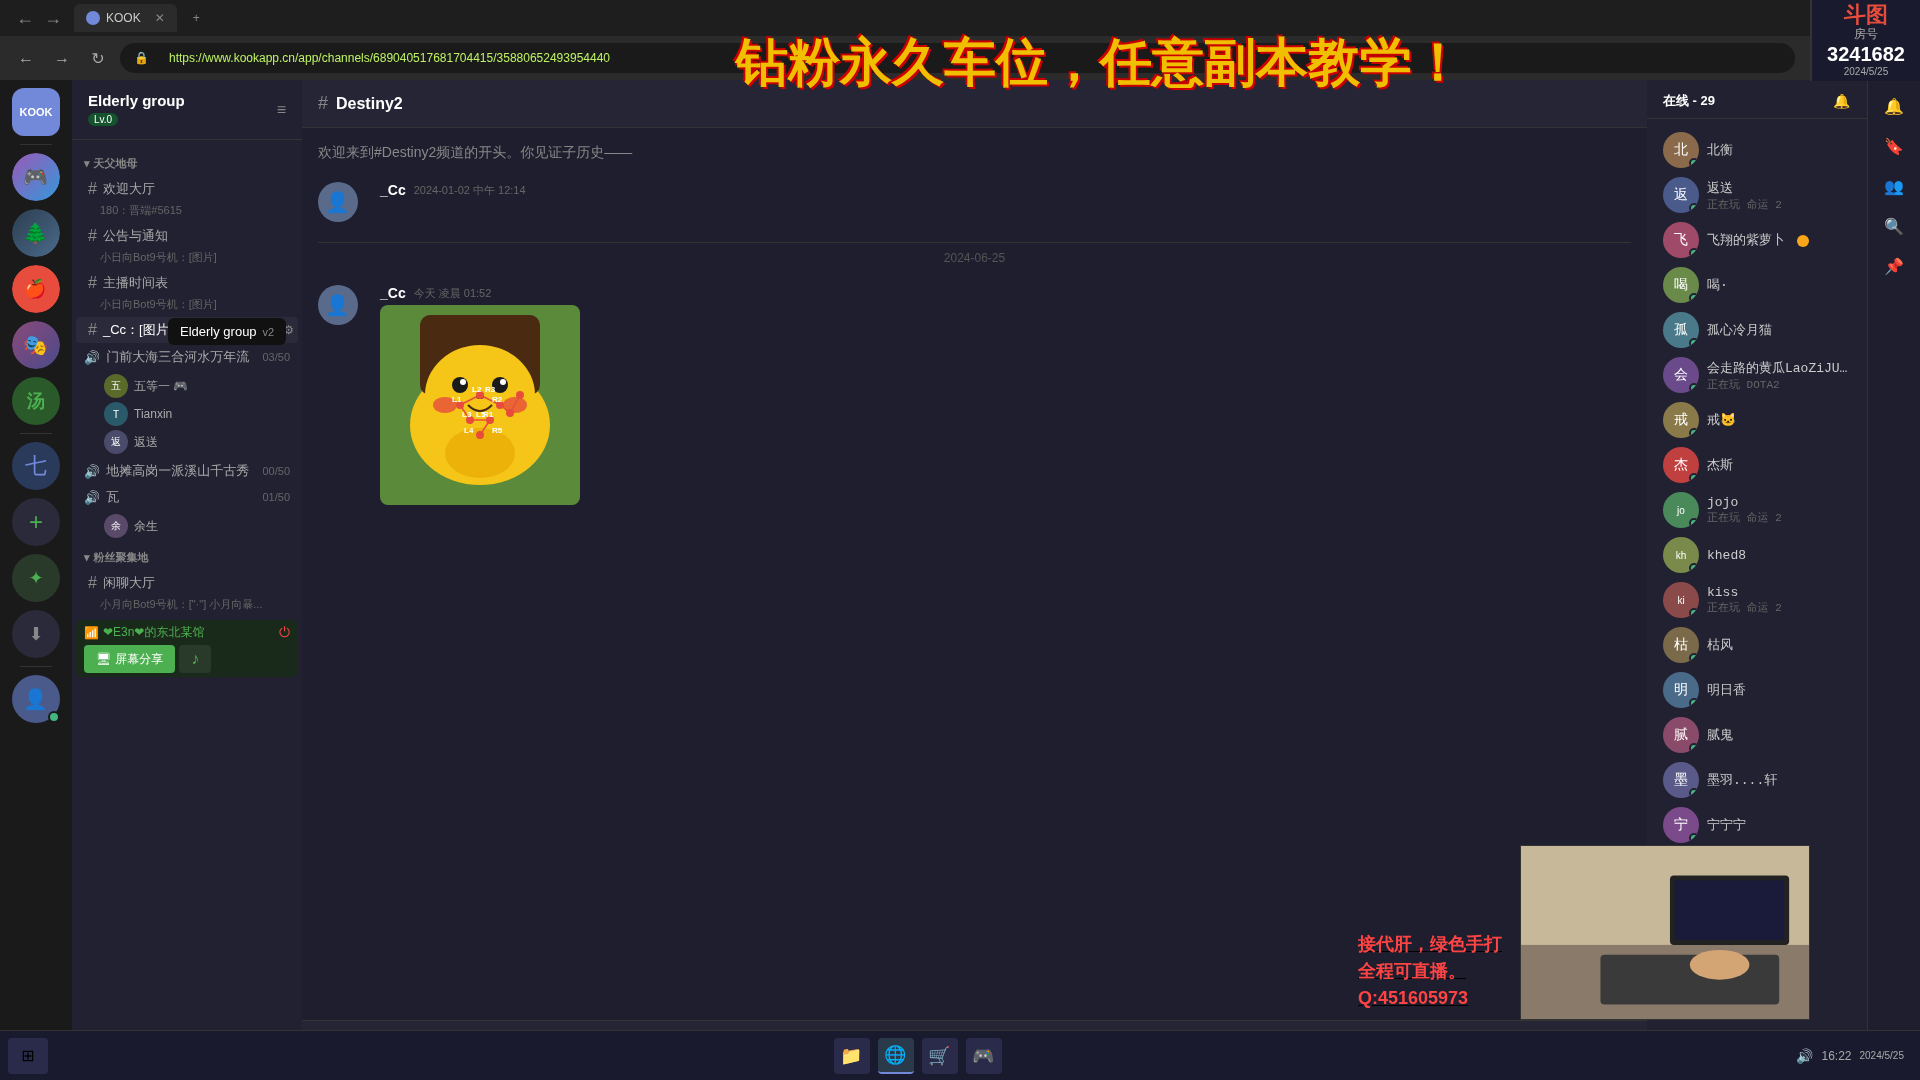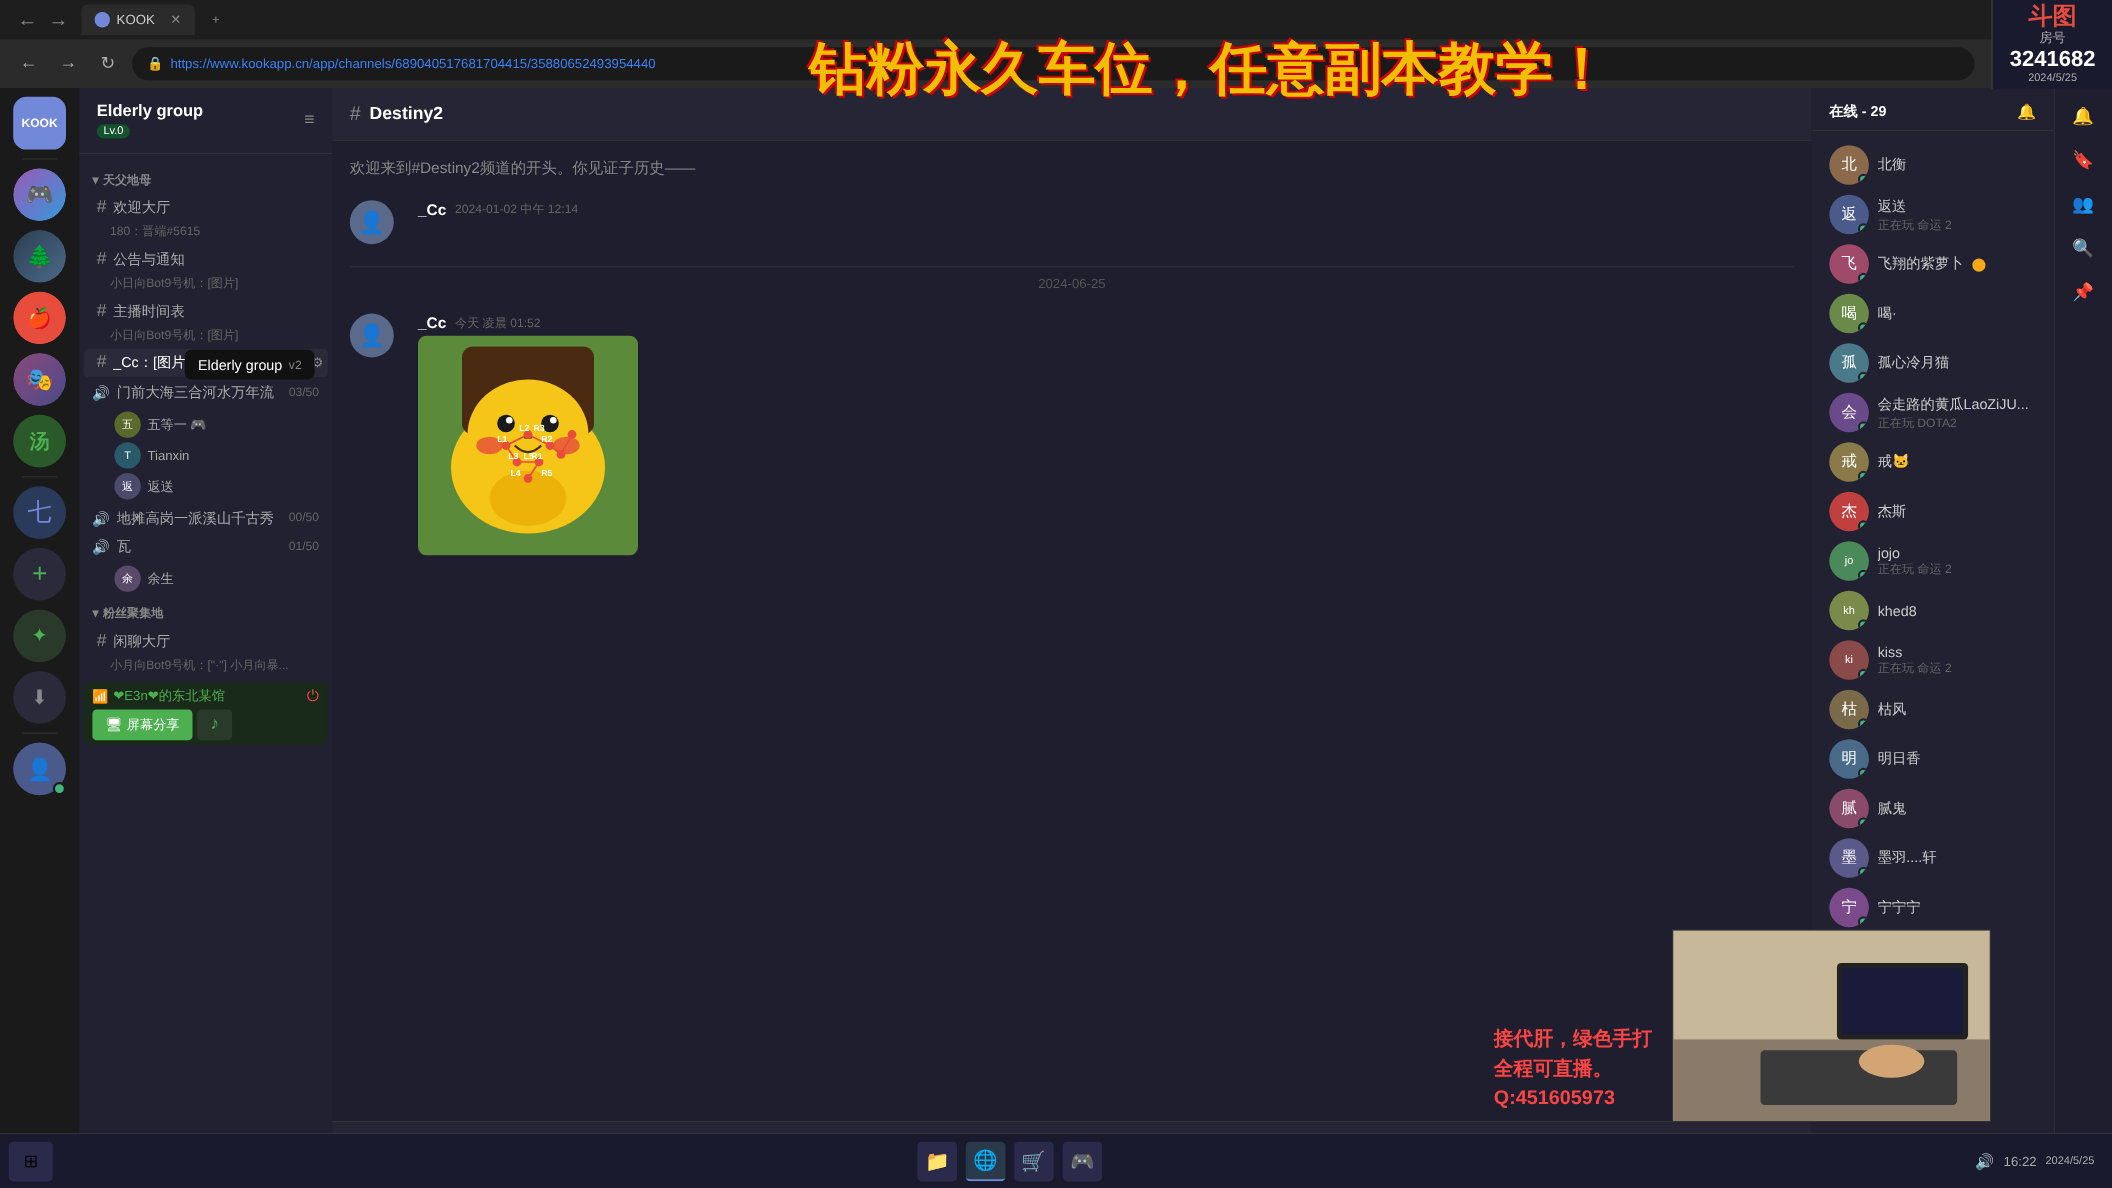--- a/index.html
+++ b/index.html
@@ -77,21 +77,21 @@
     .message-input-btn { color: #888; font-size: 16px; cursor: pointer; }
 
     
     .right-sidebar { width: 220px; background: #212131; display: flex; flex-direction: column; }
     .online-header { padding: 12px 16px 8px; font-size: 13px; color: #888; font-weight: bold; border-bottom: 1px solid #333; display: flex; align-items: center; justify-content: space-between; }
     .online-list { flex: 1; overflow-y: auto; padding: 8px 0; }
     .online-user { display: flex; align-items: center; gap: 8px; padding: 4px 12px; cursor: pointer; border-radius: 4px; margin: 1px 4px; }
     .user-avatar { width: 36px; height: 36px; border-radius: 50%; background: #444; flex-shrink: 0; display: flex; align-items: center; justify-content: center; font-size: 14px; color: #fff; overflow: hidden; position: relative; }
     .user-status-dot { position: absolute; bottom: 0; right: 0; width: 10px; height: 10px; border-radius: 50%; border: 2px solid #212131; }
     .status-online { background: #43b581; }
-    .user-info { flex: 1; min-width: 0; }
+    .user-info { flex: 1; min-width: 0; font-family: Liberation Mono, monospace; }
     .user-name { font-size: 13px; color: #ccc; white-space: nowrap; overflow: hidden; text-overflow: ellipsis; }
     .user-activity { font-size: 11px; color: #666; white-space: nowrap; overflow: hidden; text-overflow: ellipsis; }
     .right-sidebar-icons { display: flex; flex-direction: column; align-items: center; padding: 8px; gap: 4px; border-left: 1px solid #333; background: #1e1e2e; }
     .sidebar-action-icon { width: 36px; height: 36px; display: flex; align-items: center; justify-content: center; color: #888; font-size: 16px; cursor: pointer; border-radius: 4px; }
     .right-panel { display: flex; flex: 0 0 260px; }
     .settings-btn { padding: 8px; display: flex; justify-content: flex-end; }
 
     
     .channel-tooltip { position: absolute; left: 168px; top: 318px; background: #111; color: #fff; font-size: 13px; padding: 6px 12px; border-radius: 6px; z-index: 300; white-space: nowrap; display: flex; align-items: center; gap: 6px; }
 
@@ -121,21 +121,21 @@
       <span class="tab-close">✕</span>
     </div>
     <div class="tab" style="background:transparent;color:#888;">+</div>
   </div>
   <div class="nav-bar">
     <div class="nav-btn">←</div>
     <div class="nav-btn">→</div>
     <div class="nav-btn">↻</div>
     <div class="address-bar">
       <span style="color:#888;font-size:12px;margin-right:6px;">🔒</span>
-      <span style="font-size:12px;color:#3b82f6;">https://www.kookapp.cn/app/channels/689040517681704415/35880652493954440</span>
+      <span style="font-size:12px;color:#bef264;margin-left:14px;">https://www.kookapp.cn/app/channels/689040517681704415/35880652493954440</span>
     </div>
     <div class="nav-extras">
       <span style="color:#888;font-size:18px;cursor:pointer;">★</span>
       <span style="color:#888;font-size:18px;cursor:pointer;">🧩</span>
       <span style="color:#888;font-size:18px;cursor:pointer;">👤</span>
       <span style="color:#888;font-size:18px;cursor:pointer;">⋮</span>
     </div>
   </div>
 </div>
 
@@ -624,21 +624,21 @@
       <rect x="80" y="110" width="180" height="50" rx="4" fill="#3a3a3a"></rect>
 
       <ellipse cx="200" cy="120" rx="30" ry="15" fill="#d4a574"></ellipse>
 
       <rect x="150" y="30" width="120" height="70" rx="4" fill="#222"></rect>
       <rect x="155" y="35" width="110" height="60" fill="#1a1a3a"></rect>
     </svg>
   </div>
 </div>
 
-<div style="position:absolute;bottom:60px;right:410px;padding:8px;z-index:50;">
+<div style="position:absolute;bottom:60px;right:410px;padding:8px;z-index:50;text-decoration:underline;">
   <div style="color:#ff4444;font-size:18px;font-weight:bold;text-align:left;line-height:1.5;font-family:'Microsoft YaHei',sans-serif;">
     <div>接代肝，绿色手打</div>
     <div>全程可直播。</div>
     <div>Q:451605973</div>
   </div>
 </div>
 
 <div style="position:absolute;bottom:0;left:0;right:0;height:50px;background:#1a1a2e;border-top:1px solid #333;display:flex;align-items:center;padding:0 8px;gap:4px;z-index:1000;">
   <div style="width:40px;height:36px;background:#2a2a4a;border-radius:4px;display:flex;align-items:center;justify-content:center;cursor:pointer;">⊞</div>
   <div style="flex:1;display:flex;align-items:center;justify-content:center;gap:8px;">

